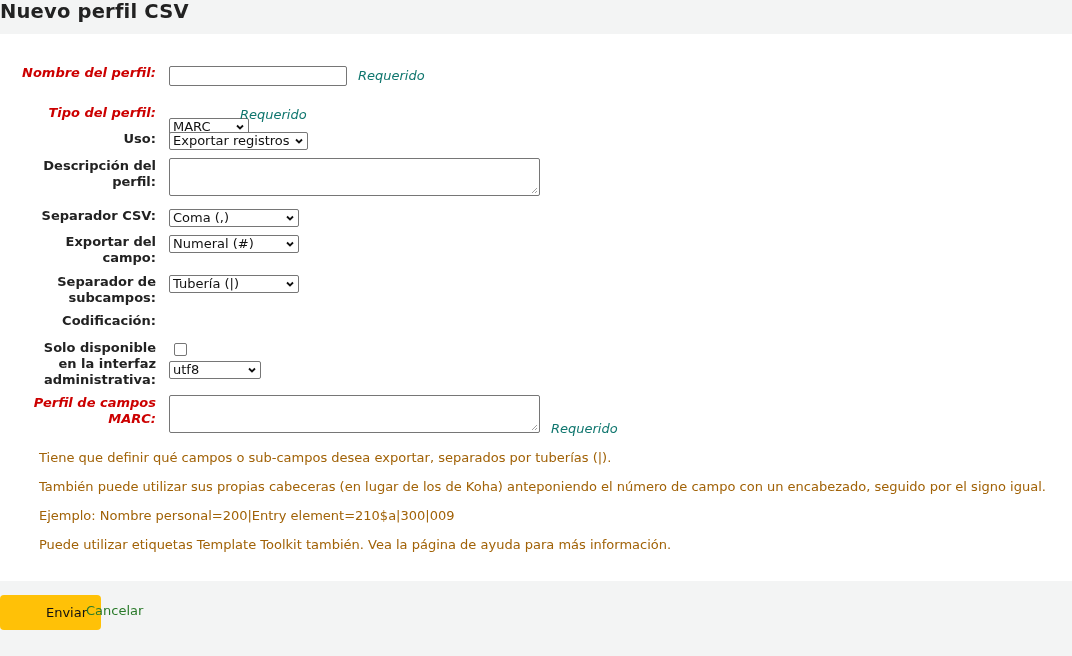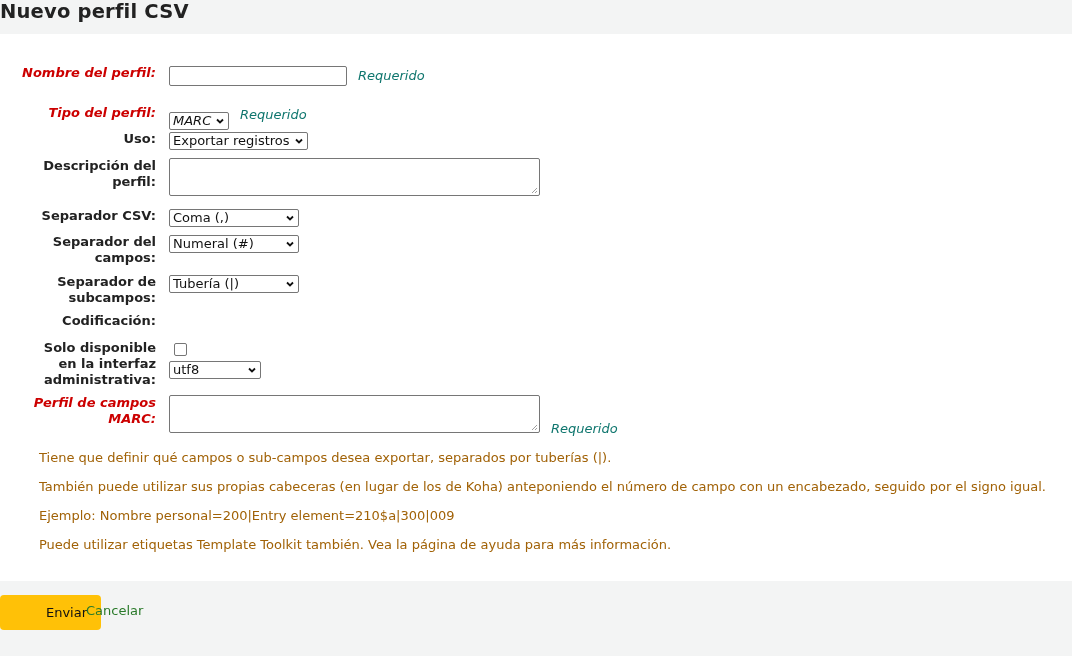--- a/index.html
+++ b/index.html
@@ -86,21 +86,21 @@
   <h1 class="page-title">Nuevo perfil CSV</h1>
 </div>
 
 <form>
 
   <div class="label required" style="top:65px;">Nombre del perfil:</div>
   <input class="text-input" type="text" style="top: 66px;" value="">
   <span class="req-note" style="left:358px; top:68px;">Requerido</span>
 
   <div class="label required" style="top:105px;">Tipo del perfil:</div>
-  <div class="select" style="top:112px; width:60px;font-style:italic;">
+  <div class="select" style="top:118px; width:80px;">
     <span class="val">MARC</span>
     <svg class="chev" viewBox="0 0 8 8">
         <path d="M1 2.5 L4 5.5 L7 2.5" stroke="#111" stroke-width="1.8" fill="none"></path>
       </svg>
   </div>
   <span class="req-note" style="left:240px; top:107px;">Requerido</span>
 
   <div class="label" style="top:131px;">Uso:</div>
   <div class="select" style="top:132px; width:139px;">
     <span class="val">Exportar registros</span>
@@ -117,21 +117,21 @@
   </div>
 
   <div class="label" style="top:208px;">Separador CSV:</div>
   <div class="select" style="top:209px; width:130px;">
     <span class="val">Coma (,)</span>
     <svg class="chev" viewBox="0 0 8 8">
         <path d="M1 2.5 L4 5.5 L7 2.5" stroke="#111" stroke-width="1.8" fill="none"></path>
       </svg>
   </div>
 
-  <div class="label" style="top:234px;">Separador del campos:</div>
+  <div class="label" style="top:234px;">Exportar del campo:</div>
   <div class="select" style="top:235px; width:130px;">
     <span class="val">Numeral (#)</span>
     <svg class="chev" viewBox="0 0 8 8">
         <path d="M1 2.5 L4 5.5 L7 2.5" stroke="#111" stroke-width="1.8" fill="none"></path>
       </svg>
   </div>
 
   <div class="label" style="top:274px;">Separador de subcampos:</div>
   <div class="select" style="top:275px; width:130px;">
     <span class="val">Tubería (|)</span>

